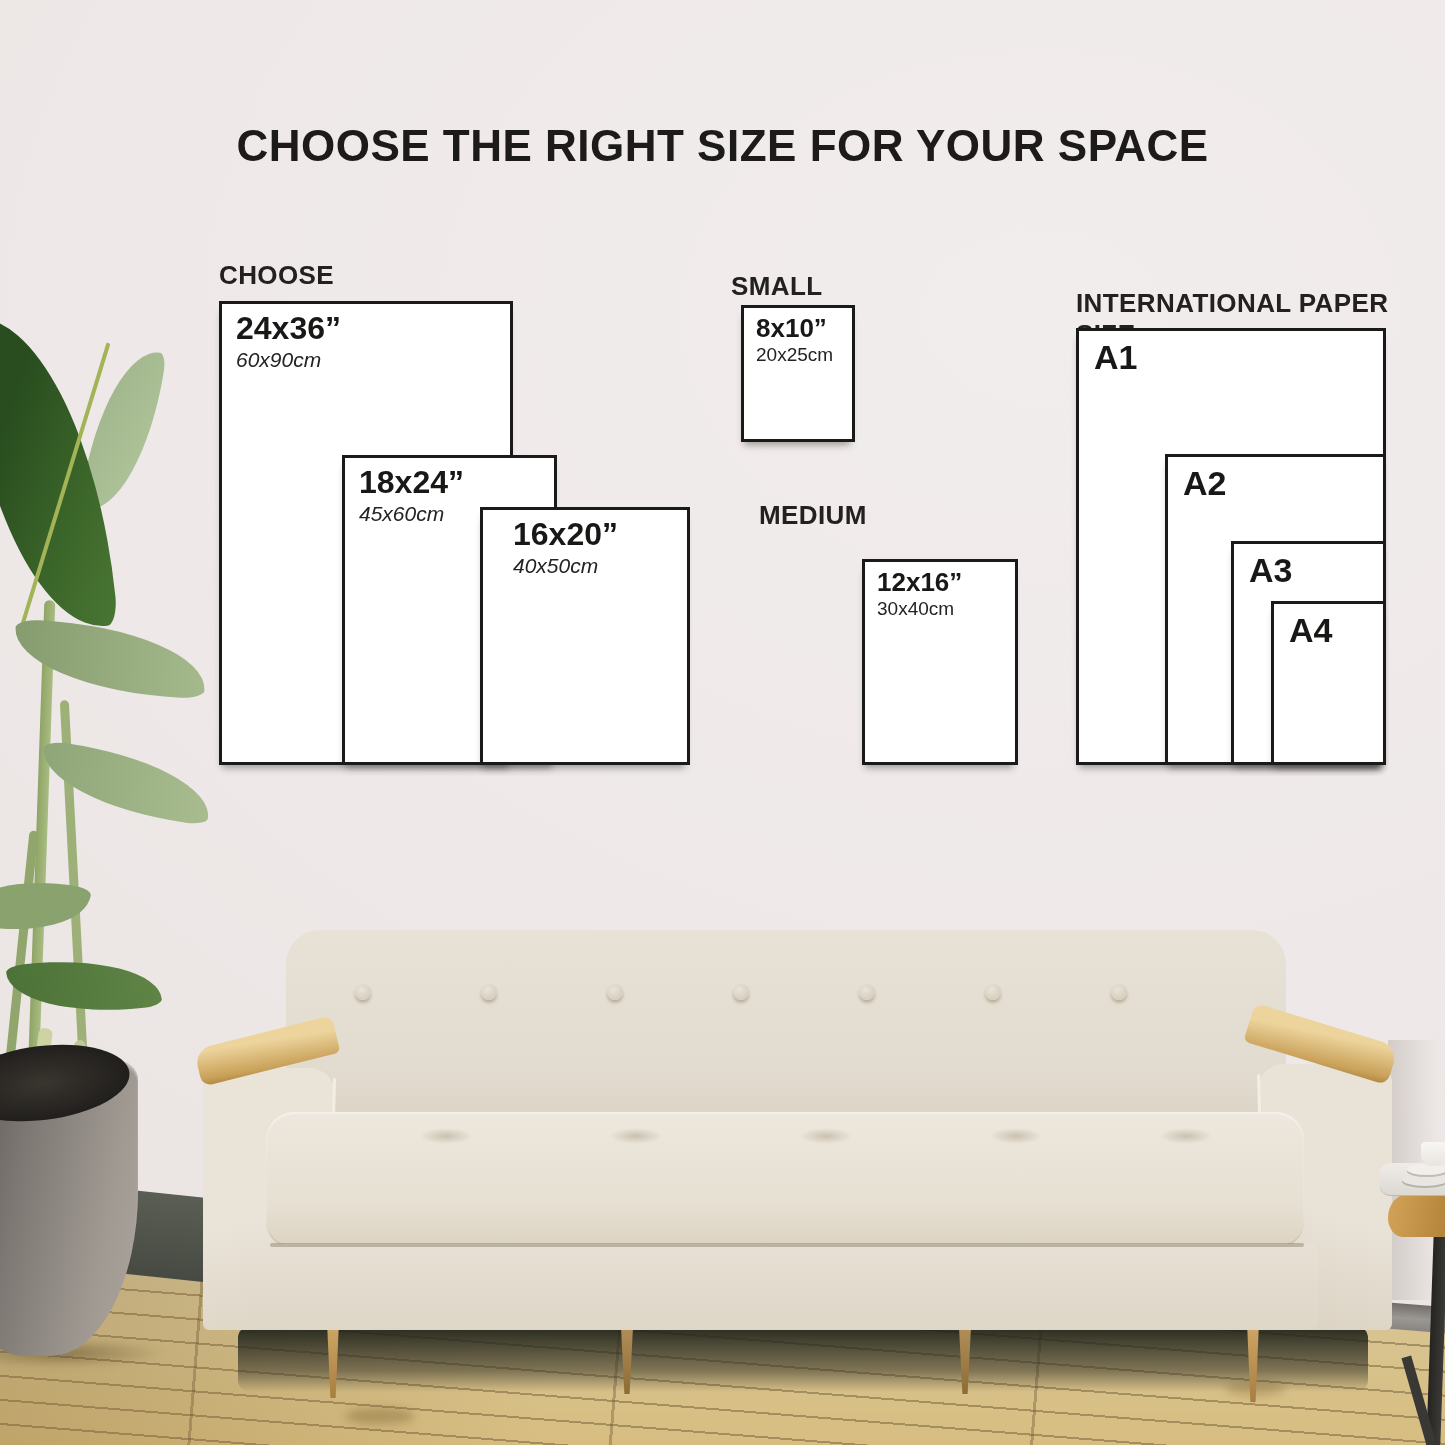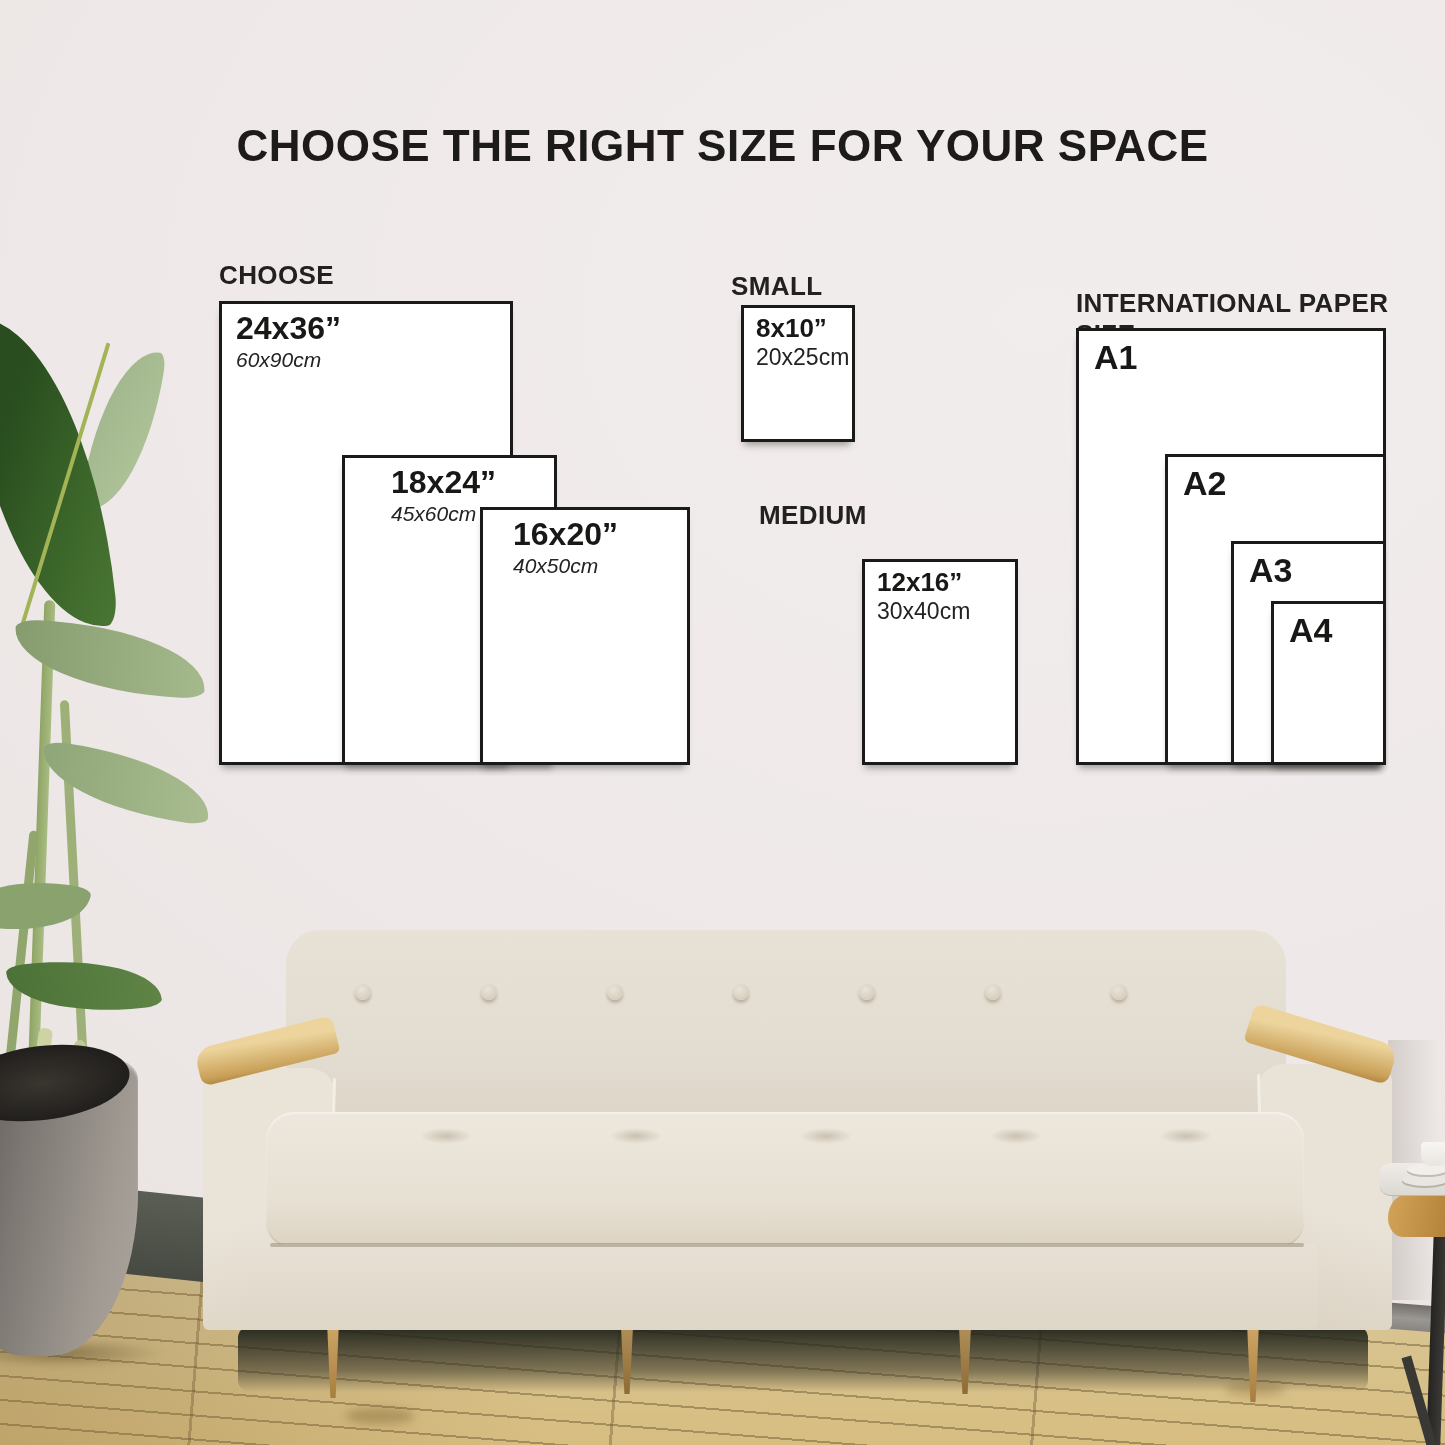--- a/index.html
+++ b/index.html
@@ -127,35 +127,35 @@
   .title{position:absolute;left:0;top:121px;width:1445px;z-index:20;text-align:center;
       font-size:44px;font-weight:700;letter-spacing:.5px;color:#1c1b1a;}
   .glabel{position:absolute;z-index:20;font-size:26px;font-weight:600;letter-spacing:.4px;color:#22211f;}
   .lab-large{left:219px;top:260px;}
   .lab-small{left:731px;top:271px;}
   .lab-medium{left:731px;top:500px;margin-left:28px;}
   .lab-intl{left:1076px;top:288px;}
   .pbox{position:absolute;box-sizing:border-box;background:#ffffff;border:3px solid #1a1a1a;
       box-shadow:-1px 7px 7px -4px rgba(60,55,50,.45);}
   .b-l1{left:219px;top:301px;width:294px;height:464px;z-index:21;}
-  .b-l2{left:342px;top:455px;width:215px;height:310px;z-index:22;padding-left:32px;}
+  .b-l2{left:342px;top:455px;width:215px;height:310px;z-index:22;}
   .b-l3{left:480px;top:507px;width:210px;height:258px;z-index:23;padding-left:16px;}
   .b-s1{left:741px;top:305px;width:114px;height:137px;z-index:21;}
   .b-m1{left:731px;top:533px;width:155px;height:232px;z-index:21;}
   .b-m2{left:862px;top:559px;width:156px;height:206px;z-index:22;}
   .b-i1{left:1076px;top:328px;width:310px;height:437px;z-index:21;}
   .b-i2{left:1165px;top:454px;width:221px;height:311px;z-index:22;}
   .b-i3{left:1231px;top:541px;width:155px;height:224px;z-index:23;}
   .b-i4{left:1271px;top:601px;width:115px;height:164px;z-index:24;}
   .size{color:#191817;font-weight:600;line-height:1.12;}
   .cm{color:#242321;font-weight:400;line-height:1.15;}
   .sz-lg{font-size:32px;margin:7px 0 0 14px;}
   .cm-lg{font-size:21px;margin:1px 0 0 14px;font-style:italic;}
   .sz-md{font-size:26px;margin:6px 0 0 12px;}
-  .cm-md{font-size:23px;margin:1px 0 0 12px;}
+  .cm-md{font-size:19px;margin:1px 0 0 12px;}
   .sz-a{font-size:34px;margin:7px 0 0 15px;}
 </style>
 </head>
 <body>
 
 <div class="canvas">
 
   <div class="wall"></div>
   <div class="floor"></div>
   <div class="stain1"></div>

